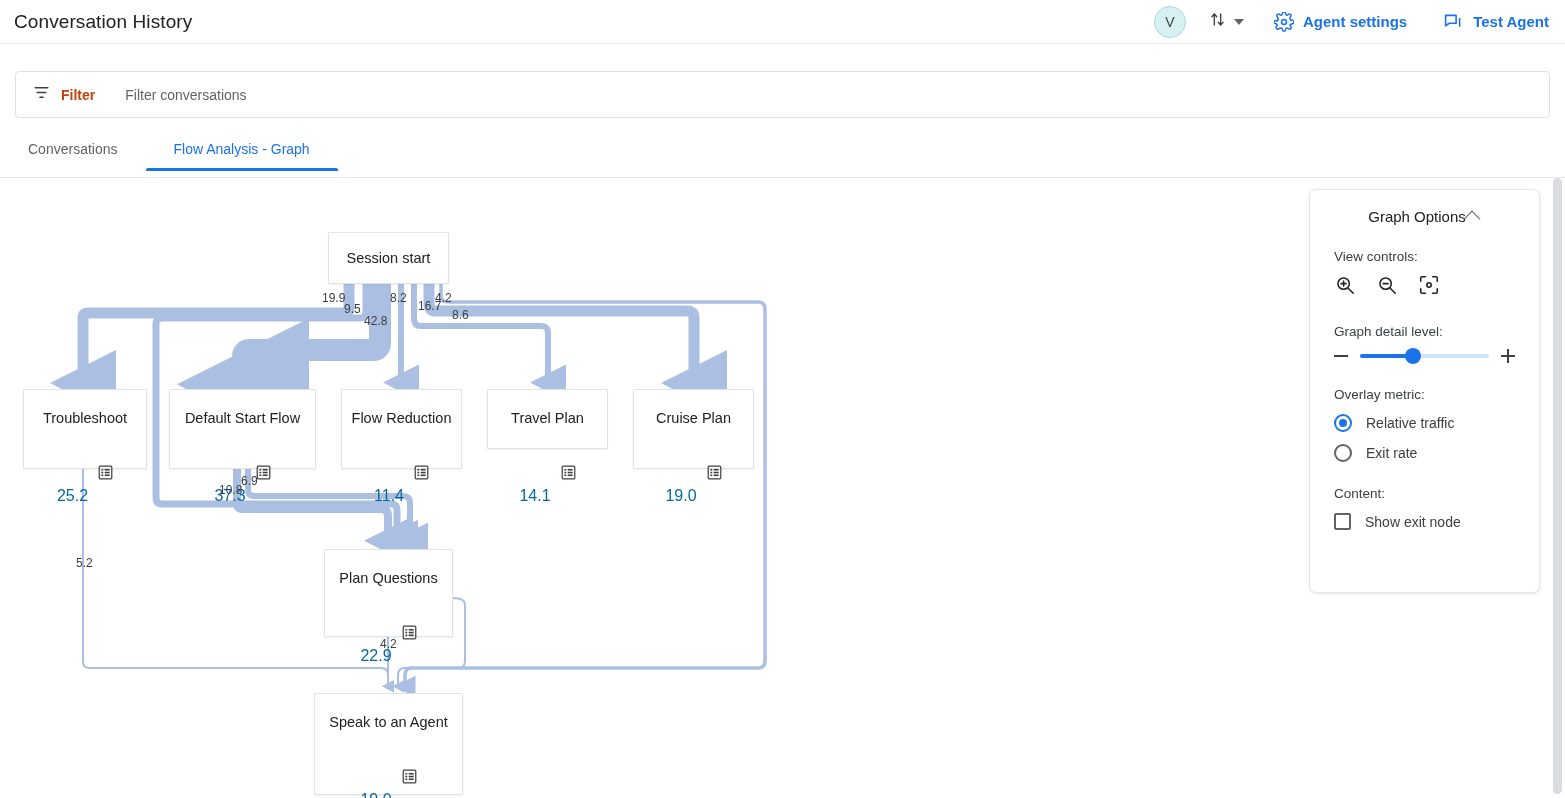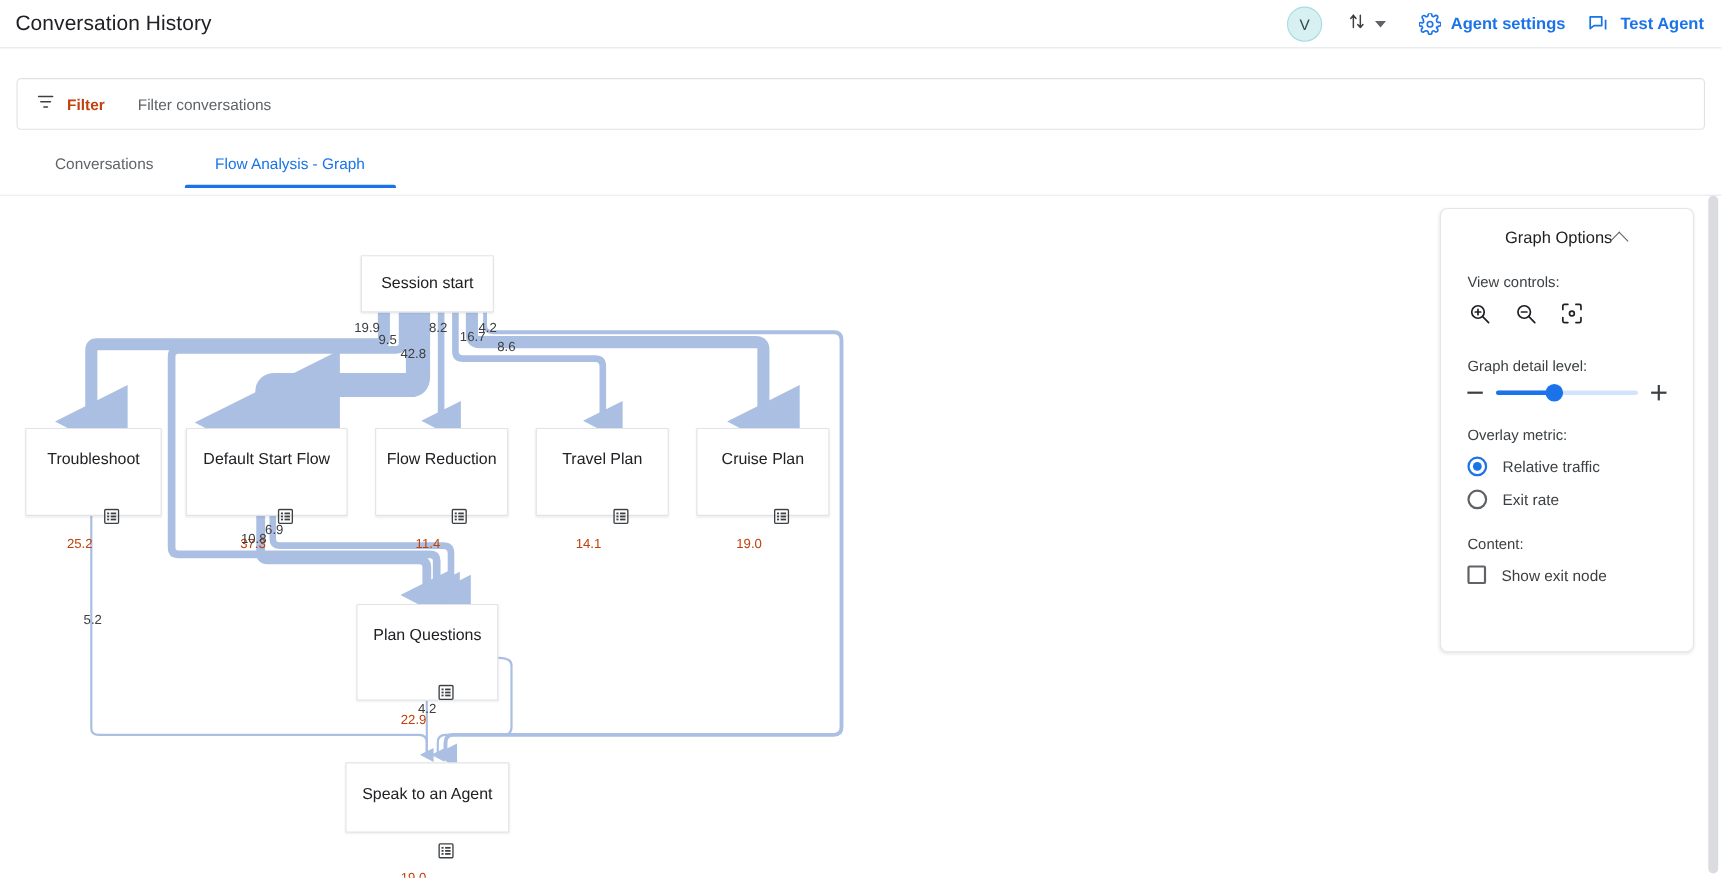--- a/index.html
+++ b/index.html
@@ -51,21 +51,21 @@
   .caret-down {
     width: 0; height: 0;
     border-left: 5px solid transparent;
     border-right: 5px solid transparent;
     border-top: 6px solid #5f6368;
   }
   .topaction {
     display: flex; align-items: center; gap: 9px;
     color: #1a73e8; font-size: 15px; font-weight: 700;
     cursor: pointer;
-    margin-right: 20px;
+    margin-right: 36px;
   }
   .topaction:last-child { margin-right: 6px; }
   .topaction svg { display: block; }
 
   
   .filterbar {
     position: absolute; top: 71px; left: 15px;
     width: 1535px; height: 47px;
     border: 1px solid #e0e1e4;
     border-radius: 4px;
@@ -86,21 +86,20 @@
     width: 500px;
   }
   .filter-input::placeholder { color: #5f6368; }
 
   
   .tabs {
     position: absolute; top: 133px; left: 0;
     width: 1565px; height: 45px;
     border-bottom: 1px solid #e4e6e9;
     display: flex; align-items: flex-start;
-    padding-left: 22px;
   }
   .tab {
     font-size: 14px; color: #5f6368;
     padding: 8px 28px 14px 28px;
     cursor: pointer;
     position: relative;
     white-space: nowrap;
   }
   .tab.active { color: #1a73e8; font-weight: 400; }
   .tab.active::after {
@@ -142,21 +141,21 @@
     box-shadow: 0 1px 2px rgba(60,64,67,.08);
     display: flex; flex-direction: column;
     align-items: center;
     padding-top: 20px;
   }
   .node-title { font-size: 14.5px; color: #202124; }
   .node-metric {
     display: flex; align-items: center; gap: 10px;
     margin-top: 17px;
   }
-  .node-value { font-size: 12px; color: #c2410c; margin-top: 44px; }
+  .node-value { font-size: 16px; color: #0369a1; margin-top: 44px; }
   .edge-label {
     position: absolute;
     font-size: 12px; color: #3c4043;
     white-space: nowrap;
   }
 
   
   .gopts {
     position: absolute;
     top: 189px; left: 1309px;
@@ -387,21 +386,21 @@
           <rect x="3.6" y="7.2" width="2" height="1.7" fill="#3c4043" stroke="none"></rect>
           <rect x="3.6" y="10.1" width="2" height="1.7" fill="#3c4043" stroke="none"></rect>
           <rect x="7.1" y="4.2" width="5.3" height="1.7" fill="#3c4043" stroke="none"></rect>
           <rect x="7.1" y="7.2" width="5.3" height="1.7" fill="#3c4043" stroke="none"></rect>
           <rect x="7.1" y="10.1" width="5.3" height="1.7" fill="#3c4043" stroke="none"></rect>
         </svg>
       </span>
     </div>
   </div>
 
-  <div class="node" style="left:487px; top:211px; width:121px; height:80px;">
+  <div class="node" style="left:487px; top:211px; width:121px; height:60px;">
     <div class="node-title">Travel Plan</div>
     <div class="node-metric">
       <span class="node-value">14.1</span>
       <span>
         <svg width="15" height="15" viewBox="0 0 16 16" fill="none" stroke="#3c4043" stroke-width="1.3">
           <rect x="1.3" y="1.3" width="13.4" height="13.4" rx="1"></rect>
           <rect x="3.6" y="4.2" width="2" height="1.7" fill="#3c4043" stroke="none"></rect>
           <rect x="3.6" y="7.2" width="2" height="1.7" fill="#3c4043" stroke="none"></rect>
           <rect x="3.6" y="10.1" width="2" height="1.7" fill="#3c4043" stroke="none"></rect>
           <rect x="7.1" y="4.2" width="5.3" height="1.7" fill="#3c4043" stroke="none"></rect>
@@ -441,21 +440,21 @@
           <rect x="3.6" y="7.2" width="2" height="1.7" fill="#3c4043" stroke="none"></rect>
           <rect x="3.6" y="10.1" width="2" height="1.7" fill="#3c4043" stroke="none"></rect>
           <rect x="7.1" y="4.2" width="5.3" height="1.7" fill="#3c4043" stroke="none"></rect>
           <rect x="7.1" y="7.2" width="5.3" height="1.7" fill="#3c4043" stroke="none"></rect>
           <rect x="7.1" y="10.1" width="5.3" height="1.7" fill="#3c4043" stroke="none"></rect>
         </svg>
       </span>
     </div>
   </div>
 
-  <div class="node" style="left:314px; top:515px; width:149px; height:64px;">
+  <div class="node" style="left:314px; top:515px; width:149px; height:102px;">
     <div class="node-title">Speak to an Agent</div>
     <div class="node-metric">
       <span class="node-value">19.0</span>
       <span>
         <svg width="15" height="15" viewBox="0 0 16 16" fill="none" stroke="#3c4043" stroke-width="1.3">
           <rect x="1.3" y="1.3" width="13.4" height="13.4" rx="1"></rect>
           <rect x="3.6" y="4.2" width="2" height="1.7" fill="#3c4043" stroke="none"></rect>
           <rect x="3.6" y="7.2" width="2" height="1.7" fill="#3c4043" stroke="none"></rect>
           <rect x="3.6" y="10.1" width="2" height="1.7" fill="#3c4043" stroke="none"></rect>
           <rect x="7.1" y="4.2" width="5.3" height="1.7" fill="#3c4043" stroke="none"></rect>

